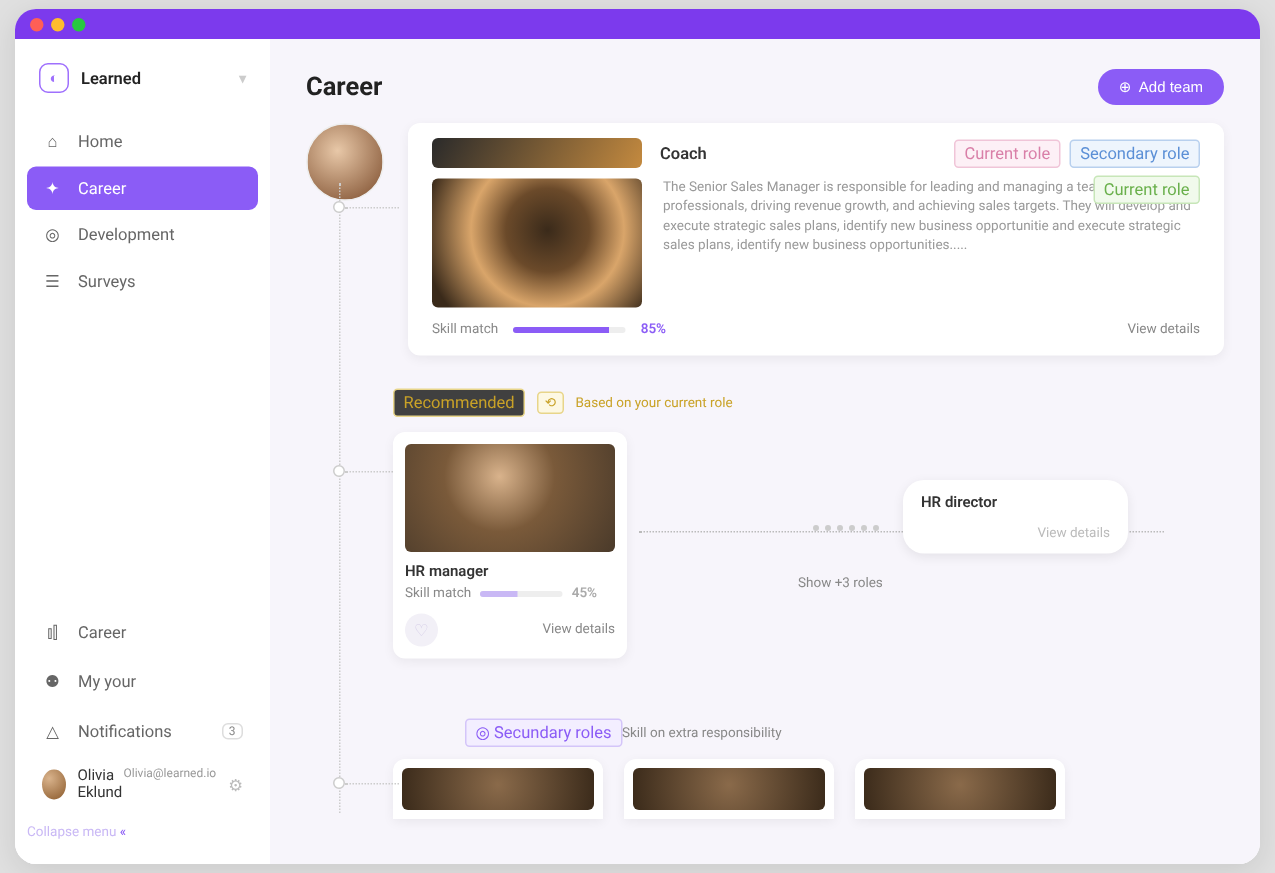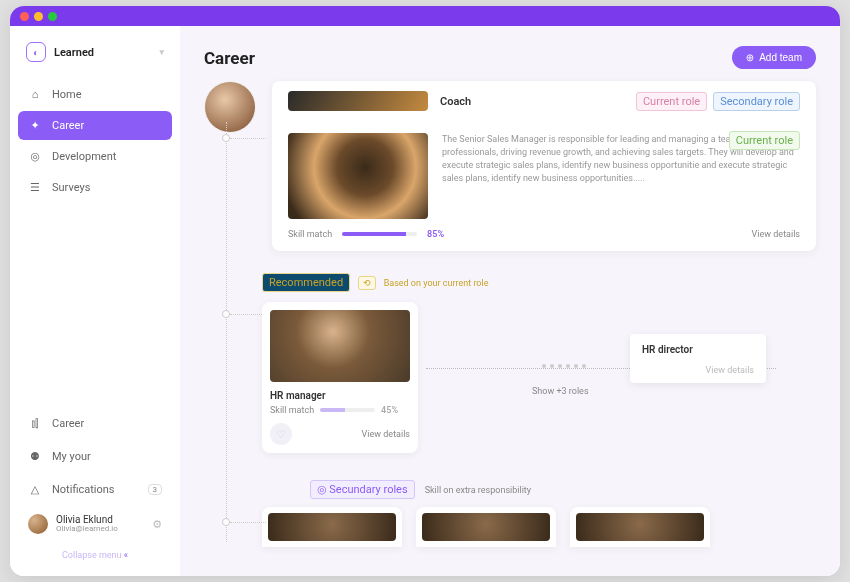--- a/index.html
+++ b/index.html
@@ -14,43 +14,43 @@
   .brand-logo { width: 20px; height: 20px; border: 1.5px solid #9f70fd; border-radius: 6px; display:flex; align-items:center; justify-content:center; color:#9f70fd; font-size:10px; }
   .brand-caret { margin-left: auto; color: #ccc; font-size: 9px; }
   .nav { display: flex; flex-direction: column; gap: 2px; }
   .nav-item { display: flex; align-items: center; gap: 10px; padding: 8px 10px; border-radius: 6px; color: #666; cursor: pointer; }
   .nav-item.active { background: #8b5cf6; color: #fff; }
   .nav-icon { width: 14px; display: inline-flex; justify-content: center; color: inherit; }
   .sidebar-bottom { margin-top: auto; display: flex; flex-direction: column; gap: 4px; }
   .pill-count { margin-left:auto; font-size:8px; border:1px solid #ddd; border-radius:4px; padding:0 4px; color:#888; }
   .user-row { display:flex; align-items:center; gap:8px; padding:6px 10px; }
   .user-avatar { width:20px; height:20px; border-radius:50%; background: radial-gradient(circle at 30% 30%, #d9b38c, #8b5a2b); }
-  .user-meta { display:flex; flex-direction:column; line-height:1.1; }
+  .user-meta { display:flex; flex-direction:row; line-height:1.1; }
   .user-name { font-size:10px; color:#333; }
   .user-email { font-size:8px; color:#999; }
   .user-gear { margin-left:auto; color:#bbb; font-size:11px; }
-  .collapse { text-align:center; font-size:9px; color:#c9b8f5; padding-top:6px; }
+  .collapse { text-align:left; font-size:9px; color:#c9b8f5; padding-top:6px; }
   .collapse .chev { color:#8b5cf6; }
   .main { flex:1; padding: 20px 24px 0 24px; overflow-y:auto; position:relative; }
   .main::-webkit-scrollbar { display:none; }
   .header-row { display:flex; align-items:center; justify-content:space-between; margin-bottom: 12px; }
   .page-title { font-size:17px; font-weight:700; color:#222; }
   .add-btn { background:#8b5cf6; color:#fff; border:none; padding:6px 14px; border-radius:14px; font-size:10px; cursor:pointer; display:flex; align-items:center; gap:5px; }
   .top-row { display:flex; gap:16px; align-items:flex-start; }
   .profile-avatar { width:52px; height:52px; border-radius:50%; background: radial-gradient(circle at 40% 35%, #e8c8a8, #7a4a2a); border:1px solid #eee; flex-shrink:0; }
   .card { background:#fff; border-radius:8px; box-shadow:0 2px 8px rgba(0,0,0,0.06); }
   .big-card { flex:1; padding:10px 16px 12px; }
-  .coach-row { display:flex; align-items:center; gap:12px; margin-bottom:22px; }
+  .coach-row { display:flex; align-items:center; gap:12px; margin-bottom:7px; }
   .coach-thumb { width:140px; height:20px; border-radius:4px; background:linear-gradient(120deg,#2a2a2a,#c48a3f); }
   .badges { margin-left:auto; display:flex; gap:6px; }
   .badge { font-size:11px; padding:2px 6px; border-radius:3px; border:1px solid; }
   .badge.pink { color:#d97fa8; border-color:#f0c5d8; background:#fdf0f6; }
   .badge.blue { color:#5b8fd6; border-color:#b8d0ee; background:#eef5fd; }
   .badge.green { color:#6ab04c; border-color:#c7e6b8; background:#f1faec; }
-  .badge.yellow { color:#c9a227; border-color:#e8d58a; background:#0c4a6e; }
+  .badge.yellow { color:#c9a227; border-color:#e8d58a; background:#404040; }
   .badge.purple { color:#8b5cf6; border-color:#d4c5f9; background:#f3eeff; }
   .role-body { display:flex; gap:14px; }
   .role-img { width:140px; height:86px; border-radius:4px; background: radial-gradient(circle at 55% 40%, #3a2a1a 0%, #6b4a2a 30%, #d9a56a 55%, #3a2a1a 90%); flex-shrink:0; }
   .role-text { flex:1; position:relative; }
   .role-title { font-weight:600; color:#222; margin-bottom:4px; }
   .role-desc { font-size:9px; color:#999; line-height:1.45; }
   .role-badge-pos { position:absolute; right:0; top:-2px; }
   .skill-row { display:flex; align-items:center; gap:10px; margin-top:10px; }
   .skill-label { font-size:9px; color:#888; }
   .skill-bar { width:75px; height:4px; background:#eee; border-radius:3px; overflow:hidden; }
@@ -64,25 +64,25 @@
   .rec-card { width:156px; padding:8px; }
   .rec-img { width:100%; height:72px; border-radius:4px; background: radial-gradient(circle at 45% 30%, #d9b38c 0%, #7a5a3a 40%, #4a3a2a 100%); }
   .rec-title { font-weight:600; font-size:10px; margin:8px 0 4px; }
   .rec-skill { display:flex; align-items:center; gap:6px; }
   .rec-skill .skill-bar { width:55px; }
   .heart { width:22px; height:22px; border-radius:50%; background:#f2f0f7; display:flex; align-items:center; justify-content:center; color:#d6cfe8; font-size:11px; }
   .rec-footer { display:flex; align-items:center; justify-content:space-between; margin-top:8px; }
   .dotted-line { position:absolute; left:164px; top:66px; width:350px; border-top:1px dotted #bbb; }
   .dots-cluster { position:absolute; left:280px; top:62px; display:flex; gap:4px; }
   .tiny-dot { width:4px; height:4px; border-radius:50%; background:#ccc; }
-  .show-more { position:absolute; left:270px; top:84px; font-size:9px; color:#888; cursor:pointer; }
-  .dir-card { position:absolute; left:368px; top:32px; width:136px; padding:10px 12px 8px; background:#fff; border-radius:4px; box-shadow:0 2px 8px rgba(0,0,0,0.08); }
+  .show-more { position:absolute; left:270px; top:96px; font-size:9px; color:#888; cursor:pointer; }
+  .dir-card { position:absolute; left:340px; top:32px; width:150px; padding:10px 12px 8px; background:#fff; border-radius:14px; box-shadow:0 2px 8px rgba(0,0,0,0.08); }
   .dir-title { font-weight:600; font-size:10px; margin-bottom:10px; }
   .dir-link { font-size:9px; color:#bbb; text-align:right; cursor:pointer; }
-  .sec2 { display:flex; align-items:center; gap:10px; margin:27px 0 8px 58px;padding-left:48px; }
+  .sec2 { display:flex; align-items:center; margin:40px 0 8px 58px;padding-left:48px; }
   .sec2-text { font-size:9px; color:#888; }
   .thumb-row { display:flex; gap:14px; margin-left:58px; }
   .thumb-card { width:140px; height:40px; background:#fff; border-radius:8px 8px 0 0; box-shadow:0 2px 8px rgba(0,0,0,0.06); padding:6px; }
   .thumb-img { width:100%; height:100%; border-radius:4px; background:radial-gradient(circle at 50% 40%, #8a6a4a, #3a2a1a); }
   .vdash { position:absolute; left:46px; top:96px; width:0; height:420px; border-left:1px dotted #ccc; }
   .node { position:absolute; left:42px; width:8px; height:8px; border-radius:50%; background:#fff; border:1px solid #ccc; }
   .hdash { position:absolute; left:50px; width:36px; border-top:1px dotted #ccc; }
 </style>
 </head>
 <body>

